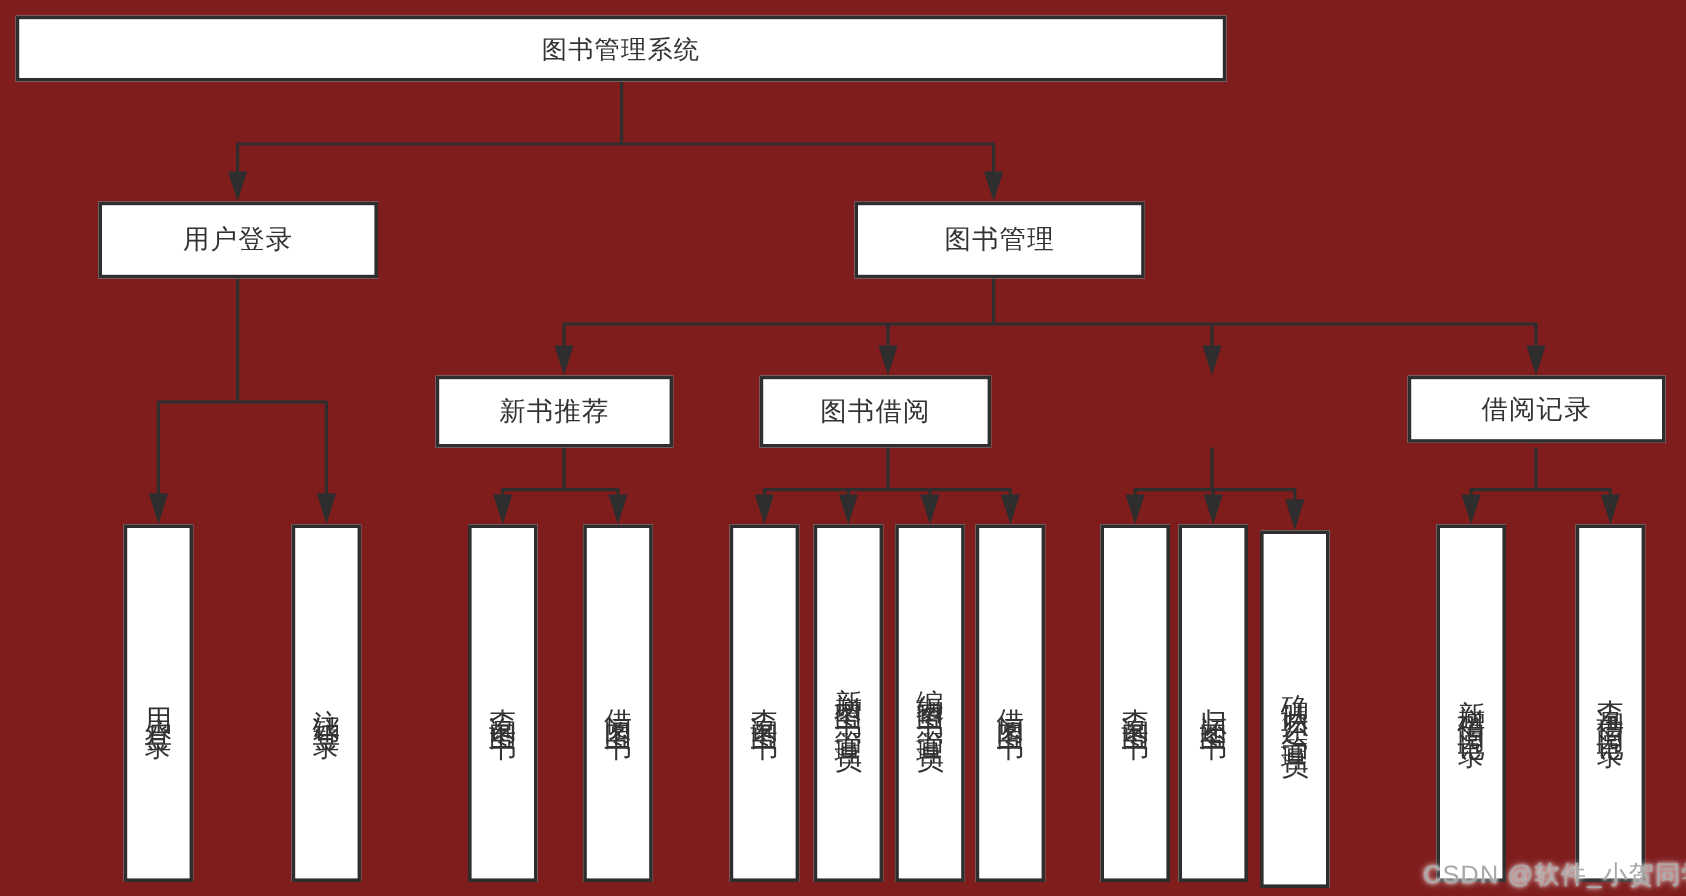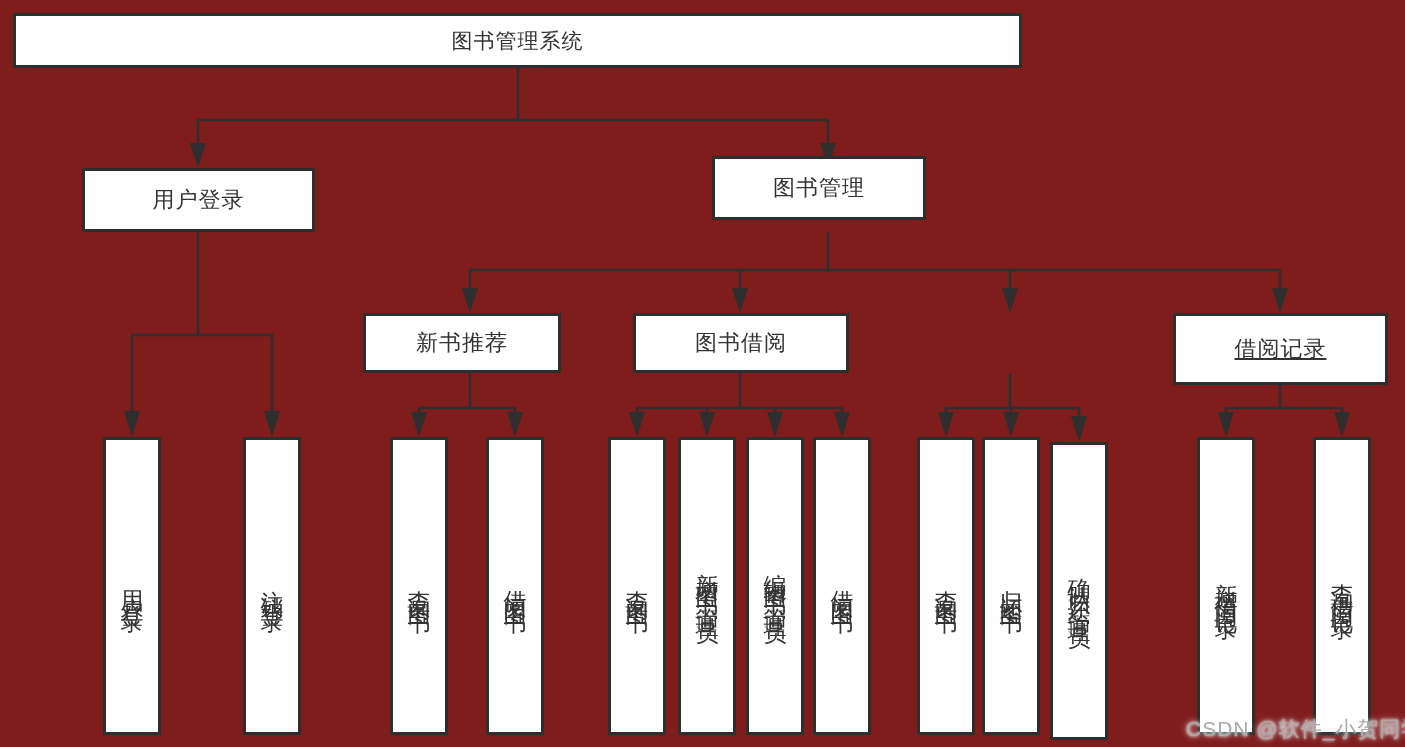--- a/index.html
+++ b/index.html
@@ -106,25 +106,25 @@
     <line x1="1225" y1="408" x2="1343" y2="408"></line>
     <line x1="1226" y1="408" x2="1226" y2="420"></line>
     <polygon points="1218,412 1234,412 1226,437"></polygon>
     <line x1="1342" y1="408" x2="1342" y2="420"></line>
     <polygon points="1334,412 1350,412 1342,437"></polygon>
   </svg>
 
   <div class="box hbox root-box" style="left:13px;top:13px;width:1009px;height:55px;">图书管理系统</div>
 
   <div class="box hbox" style="left:82px;top:168px;width:233px;height:64px;">用户登录</div>
-  <div class="box hbox" style="left:712px;top:156px;width:214px;height:64px;">图书管理</div>
+  <div class="box hbox" style="left:712px;top:168px;width:242px;height:64px;">图书管理</div>
 
   <div class="box hbox" style="left:363px;top:313px;width:198px;height:60px;">新书推荐</div>
-  <div class="box hbox" style="left:633px;top:313px;width:216px;height:60px;">图书借阅</div>
-  <div class="box hbox" style="left:1173px;top:313px;width:215px;height:72px;text-decoration:underline;">借阅记录</div>
+  <div class="box hbox" style="left:633px;top:313px;width:193px;height:60px;">图书借阅</div>
+  <div class="box hbox" style="left:1173px;top:313px;width:215px;height:56px;">借阅记录</div>
 
   <div class="box vbox" style="left:103px;top:437px;width:58px;height:298px;">用户登录</div>
   <div class="box vbox" style="left:243px;top:437px;width:58px;height:298px;">注销登录</div>
 
   <div class="box vbox" style="left:390px;top:437px;width:58px;height:298px;">查询图书</div>
   <div class="box vbox" style="left:486px;top:437px;width:58px;height:298px;">借阅图书</div>
 
   <div class="box vbox" style="left:608px;top:437px;width:58px;height:298px;">查询图书</div>
   <div class="box vbox" style="left:678px;top:437px;width:58px;height:298px;">新增图书（管理员）</div>
   <div class="box vbox" style="left:746px;top:437px;width:58px;height:298px;">编辑图书（管理员）</div>

